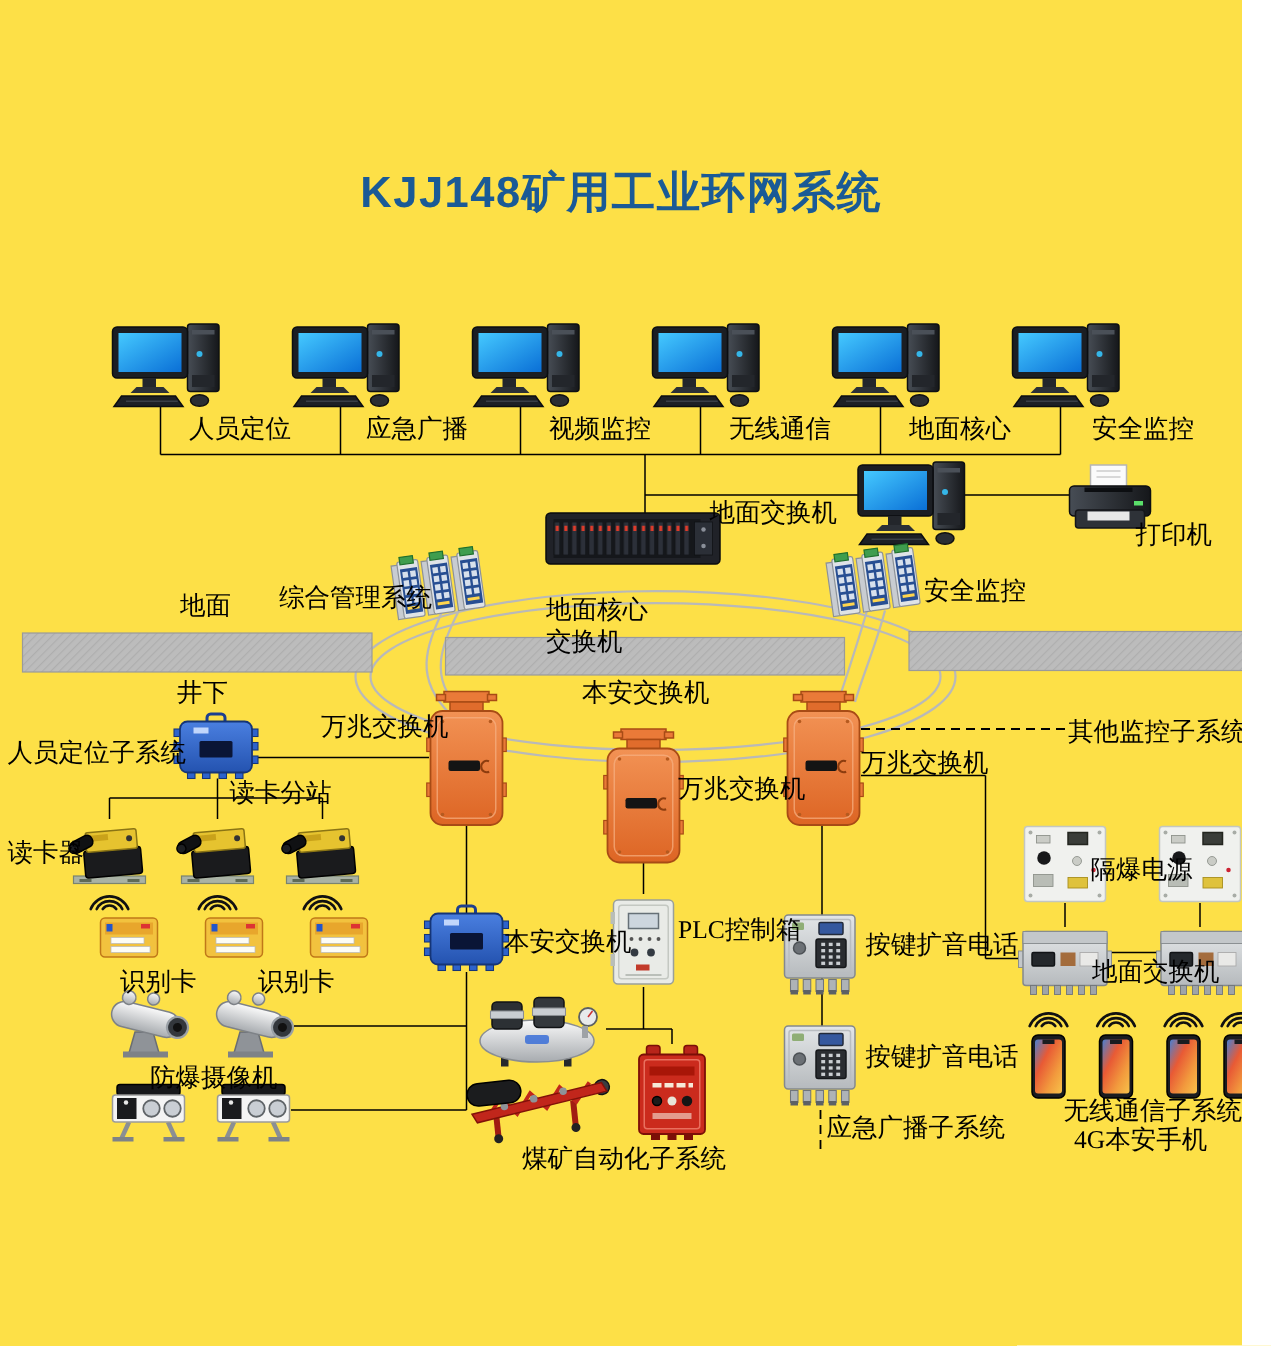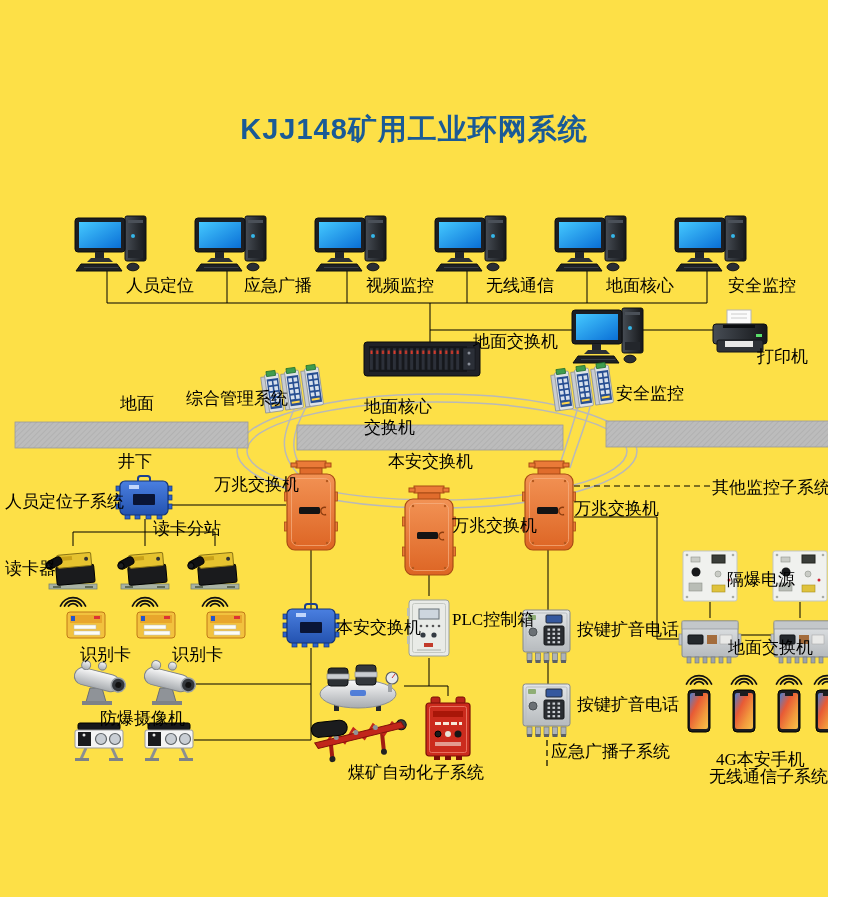--- a/index.html
+++ b/index.html
@@ -493,15 +493,15 @@
 <div class="lbl" style="left:452px;top:609px">PLC控制箱</div>
 <div class="lbl" style="left:348px;top:762px">煤矿自动化子系统</div>
 
 <div class="lbl" style="left:577px;top:619px">按键扩音电话</div>
 <div class="lbl" style="left:577px;top:694px">按键扩音电话</div>
 <div class="lbl" style="left:551px;top:741px">应急广播子系统</div>
 
 <div class="lbl" style="left:727px;top:569px">隔爆电源</div>
 <div class="lbl" style="left:728px;top:637px">地面交换机</div>
 <div class="lbl" style="left:716px;top:749px">4G本安手机</div>
-<div class="lbl" style="left:709px;top:766px">无线通信子系统</div>
+<div class="lbl" style="left:709px;top:730px">无线通信子系统</div>
 
 </div>
 
 </body></html>

